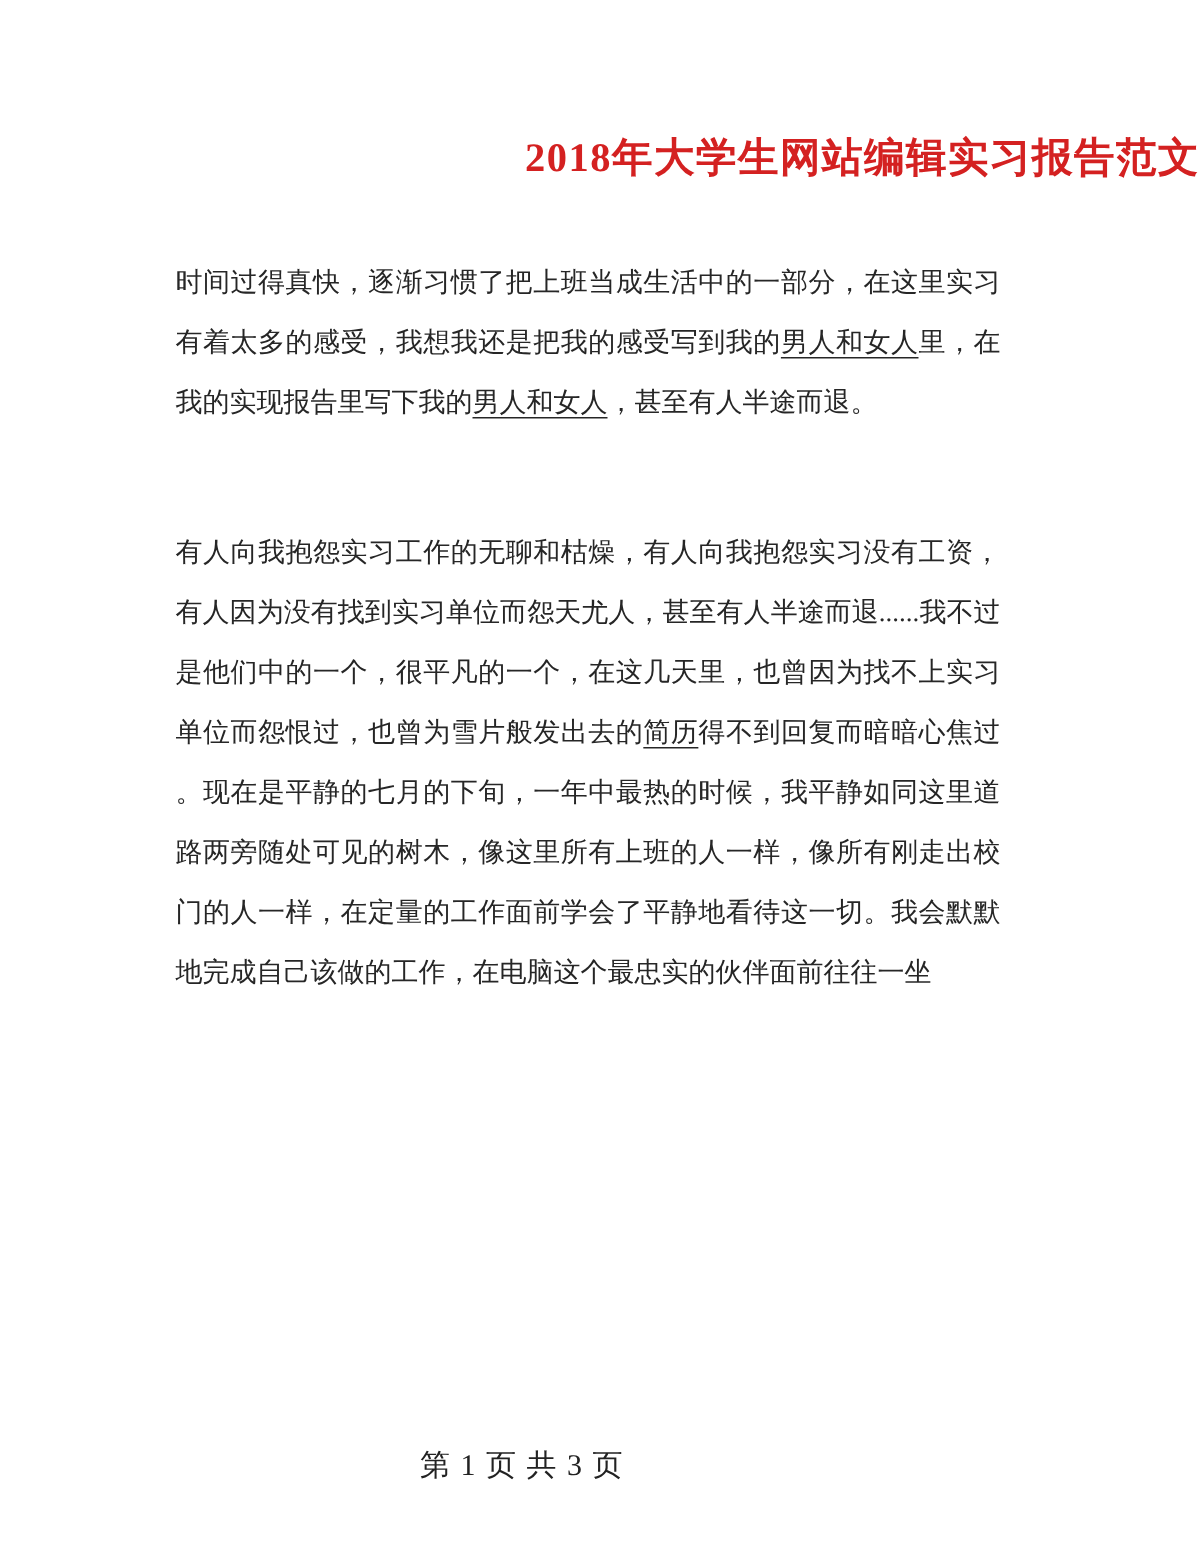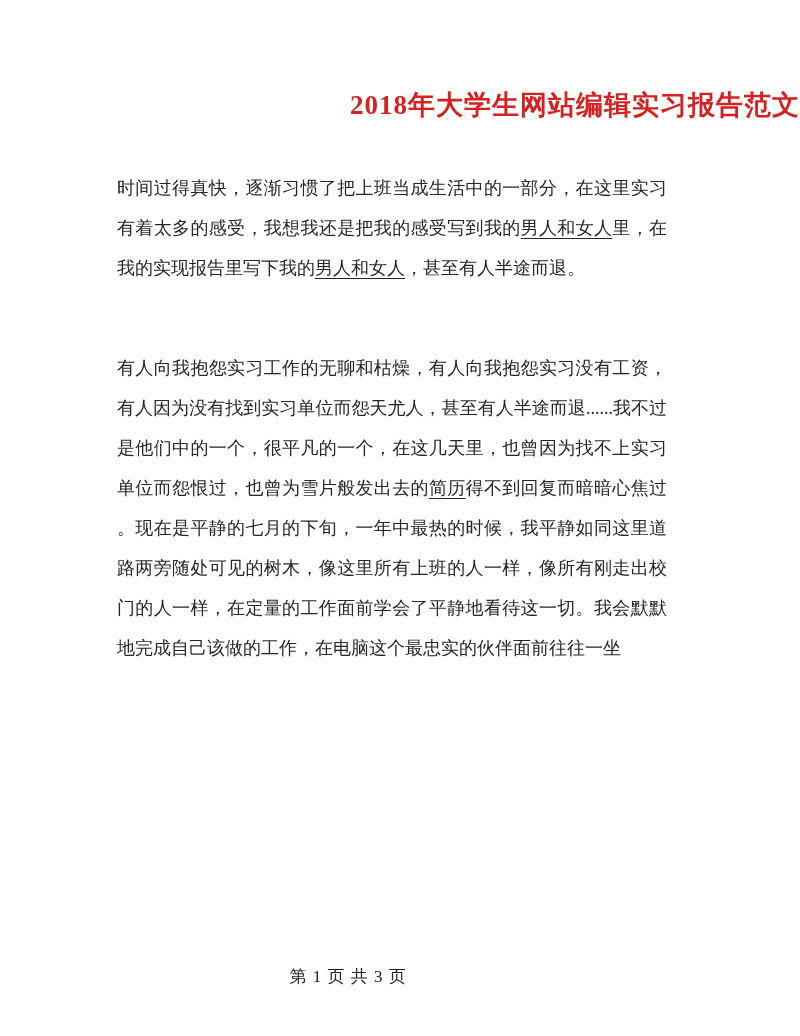--- a/index.html
+++ b/index.html
@@ -52,21 +52,21 @@
   .u {
     text-decoration: underline;
     text-underline-offset: 4px;
   }
   .page-footer {
     position: absolute;
     top: 966px;
     left: 0;
     width: 696px;
     text-align: center;
-    font-size: 17px;
+    font-size: 20px;
     line-height: 22px;
     letter-spacing: 1px;
     color: #222222;
   }
 </style>
 </head>
 <body>
 
 <div class="page">
   <h1 class="doc-title" style="color: rgb(212, 33, 33);">2018年大学生网站编辑实习报告范文</h1>

